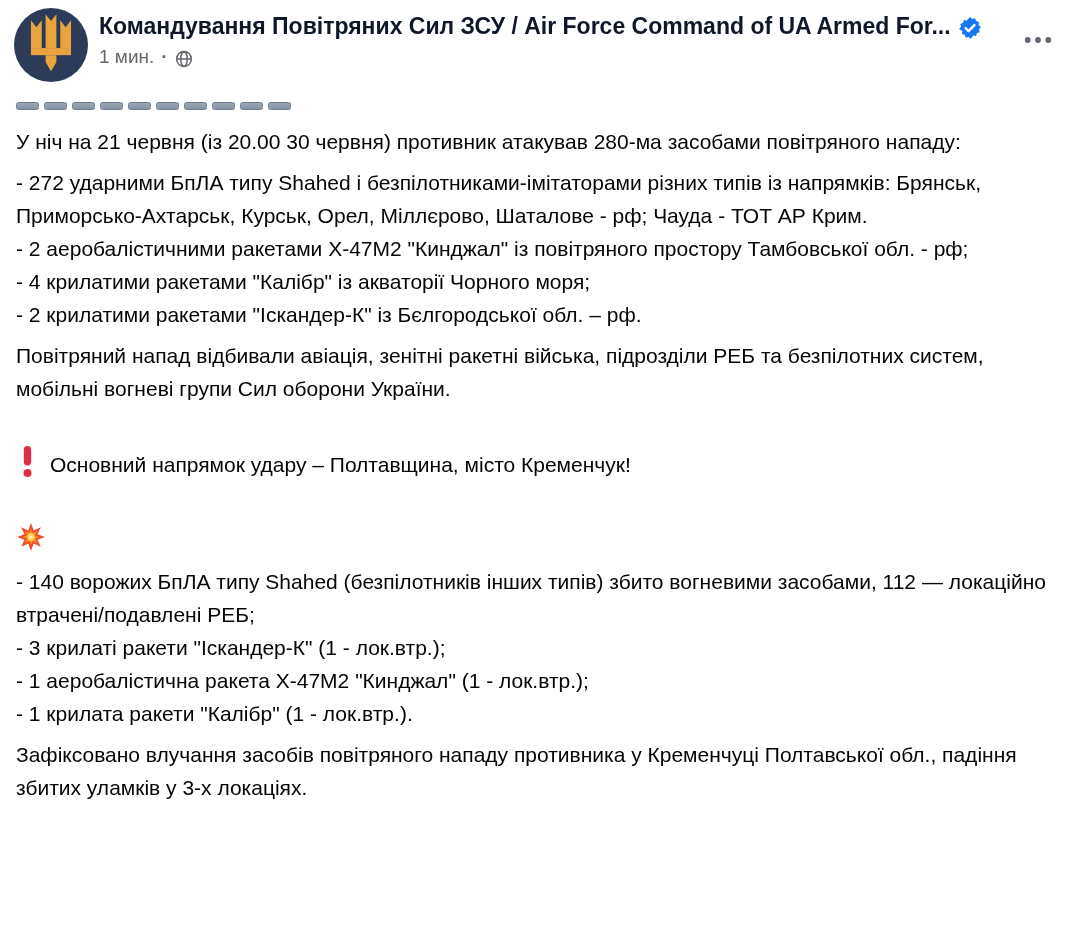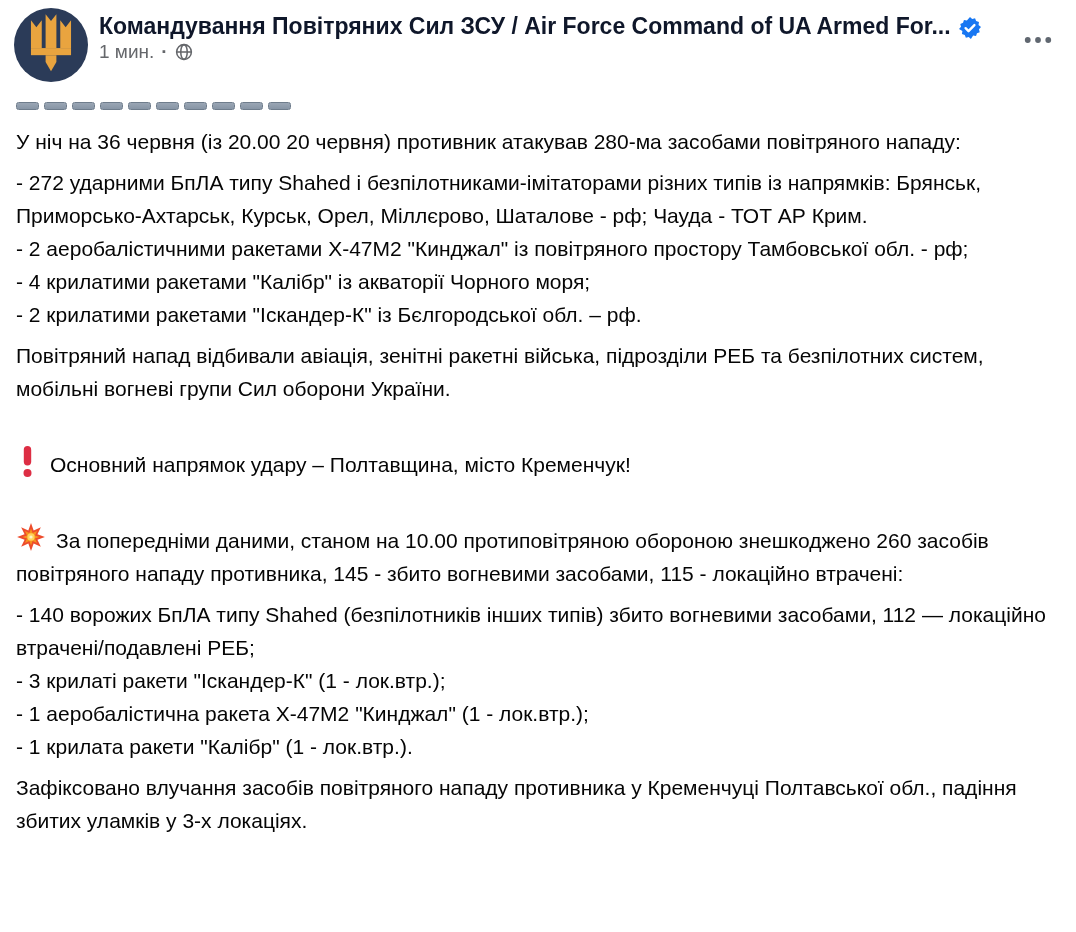--- a/index.html
+++ b/index.html
@@ -9,21 +9,21 @@
        color:#050505;-webkit-font-smoothing:antialiased;}
   .post{width:1076px;background:#fff;position:relative;}
 
   
   .header{display:flex;align-items:flex-start;padding:8px 16px 0 14px;position:relative;}
   .avatar{width:74px;height:74px;border-radius:50%;flex:0 0 auto;display:block;cursor:pointer;}
   .hinfo{margin-left:11px;padding-top:5px;min-width:0;}
   .name-row{display:flex;align-items:center;gap:8px;white-space:nowrap;}
   .page-name{font-size:23px;font-weight:700;color:#0f172a;line-height:1.2;text-decoration:none;cursor:pointer;}
   .badge{flex:0 0 auto;margin-top:2px;}
-  .meta{display:flex;align-items:center;gap:7px;
+  .meta{display:flex;align-items:flex-end;gap:7px;margin-top:5px;
         font-size:19px;color:#65676B;line-height:1.2;}
   .meta .sep{font-weight:700;}
   .more-btn{position:absolute;top:26px;right:18px;width:40px;height:28px;border:0;background:transparent;
             display:flex;align-items:center;justify-content:center;cursor:pointer;border-radius:6px;}
 
   
   .body{padding:5px 16px 0 16px;font-size:21px;line-height:33px;}
   .headline{margin:0;}
   .para{margin:0 0 8px 0;white-space:pre-line;}
   .para:last-child{margin-bottom:16px;}
@@ -94,21 +94,21 @@
         <span class="dash"></span>
         <span class="dash"></span>
         <span class="dash"></span>
         <span class="dash"></span>
         <span class="dash"></span>
         <span class="dash"></span>
         <span class="dash"></span>
         <span class="dash"></span>
       </div>
 
-    <p class="para">У ніч на 36 червня (із 20.00 20 червня) противник атакував 280-ма засобами повітряного нападу:</p>
+    <p class="para">У ніч на 21 червня (із 20.00 30 червня) противник атакував 280-ма засобами повітряного нападу:</p>
 
     <p class="para">- 272 ударними БпЛА типу Shahed і безпілотниками-імітаторами різних типів із напрямків: Брянськ, Приморсько-Ахтарськ, Курськ, Орел, Міллєрово, Шаталове - рф; Чауда - ТОТ АР Крим.
 - 2 аеробалістичними ракетами Х-47М2 "Кинджал" із повітряного простору Тамбовської обл. - рф;
 - 4 крилатими ракетами "Калібр" із акваторії Чорного моря;
 - 2 крилатими ракетами "Іскандер-К" із Бєлгородської обл. – рф.</p>
 
     <p class="para">Повітряний напад відбивали авіація, зенітні ракетні війська, підрозділи РЕБ та безпілотних систем, мобільні вогневі групи Сил оборони України.</p>
 
     <p class="para">
       <svg class="emoji excl" width="13" height="31" viewBox="0 0 13 31">
@@ -116,21 +116,21 @@
         <circle cx="6.5" cy="27" r="4" fill="#DD2E44"></circle>
       </svg><span>Основний напрямок удару – Полтавщина, місто Кременчук!</span>
     </p>
 
     <p class="para">
       <svg class="emoji" width="30" height="30" viewBox="0 0 28 28">
         <polygon fill="#ED4C2C" points="27,14 20,16.5 23.2,23.2 16.5,20 14,27 11.5,20 4.8,23.2 8,16.5 1,14 8,11.5 4.8,4.8 11.5,8 14,1 16.5,8 23.2,4.8 20,11.5"></polygon>
         <polygon fill="#F7931E" points="22,14 17.7,15.5 19.7,19.7 15.5,17.7 14,22 12.5,17.7 8.3,19.7 10.3,15.5 6,14 10.3,12.5 8.3,8.3 12.5,10.3 14,6 15.5,10.3 19.7,8.3 17.7,12.5"></polygon>
         <circle cx="14" cy="14" r="3.4" fill="#FFD45C"></circle>
         <circle cx="14" cy="14" r="1.5" fill="#FFF3C9"></circle>
-      </svg><span>За попередніми даними, станом на 10.00 протиповітряною обороною знешкоджено 260 засобів повітряного нападу противника, 145 - збито вогневими засобами, 115 - локаційно втрачені:</span>
+      </svg>
     </p>
 
     <p class="para">- 140 ворожих БпЛА типу Shahed (безпілотників інших типів) збито вогневими засобами, 112 — локаційно втрачені/подавлені РЕБ;
 - 3 крилаті ракети "Іскандер-К" (1 - лок.втр.);
 - 1 аеробалістична ракета Х-47М2 "Кинджал" (1 - лок.втр.);
 - 1 крилата ракети "Калібр" (1 - лок.втр.).</p>
 
     <p class="para">Зафіксовано влучання засобів повітряного нападу противника у Кременчуці Полтавської обл., падіння збитих уламків у 3-х локаціях.</p>
 
   </div>

